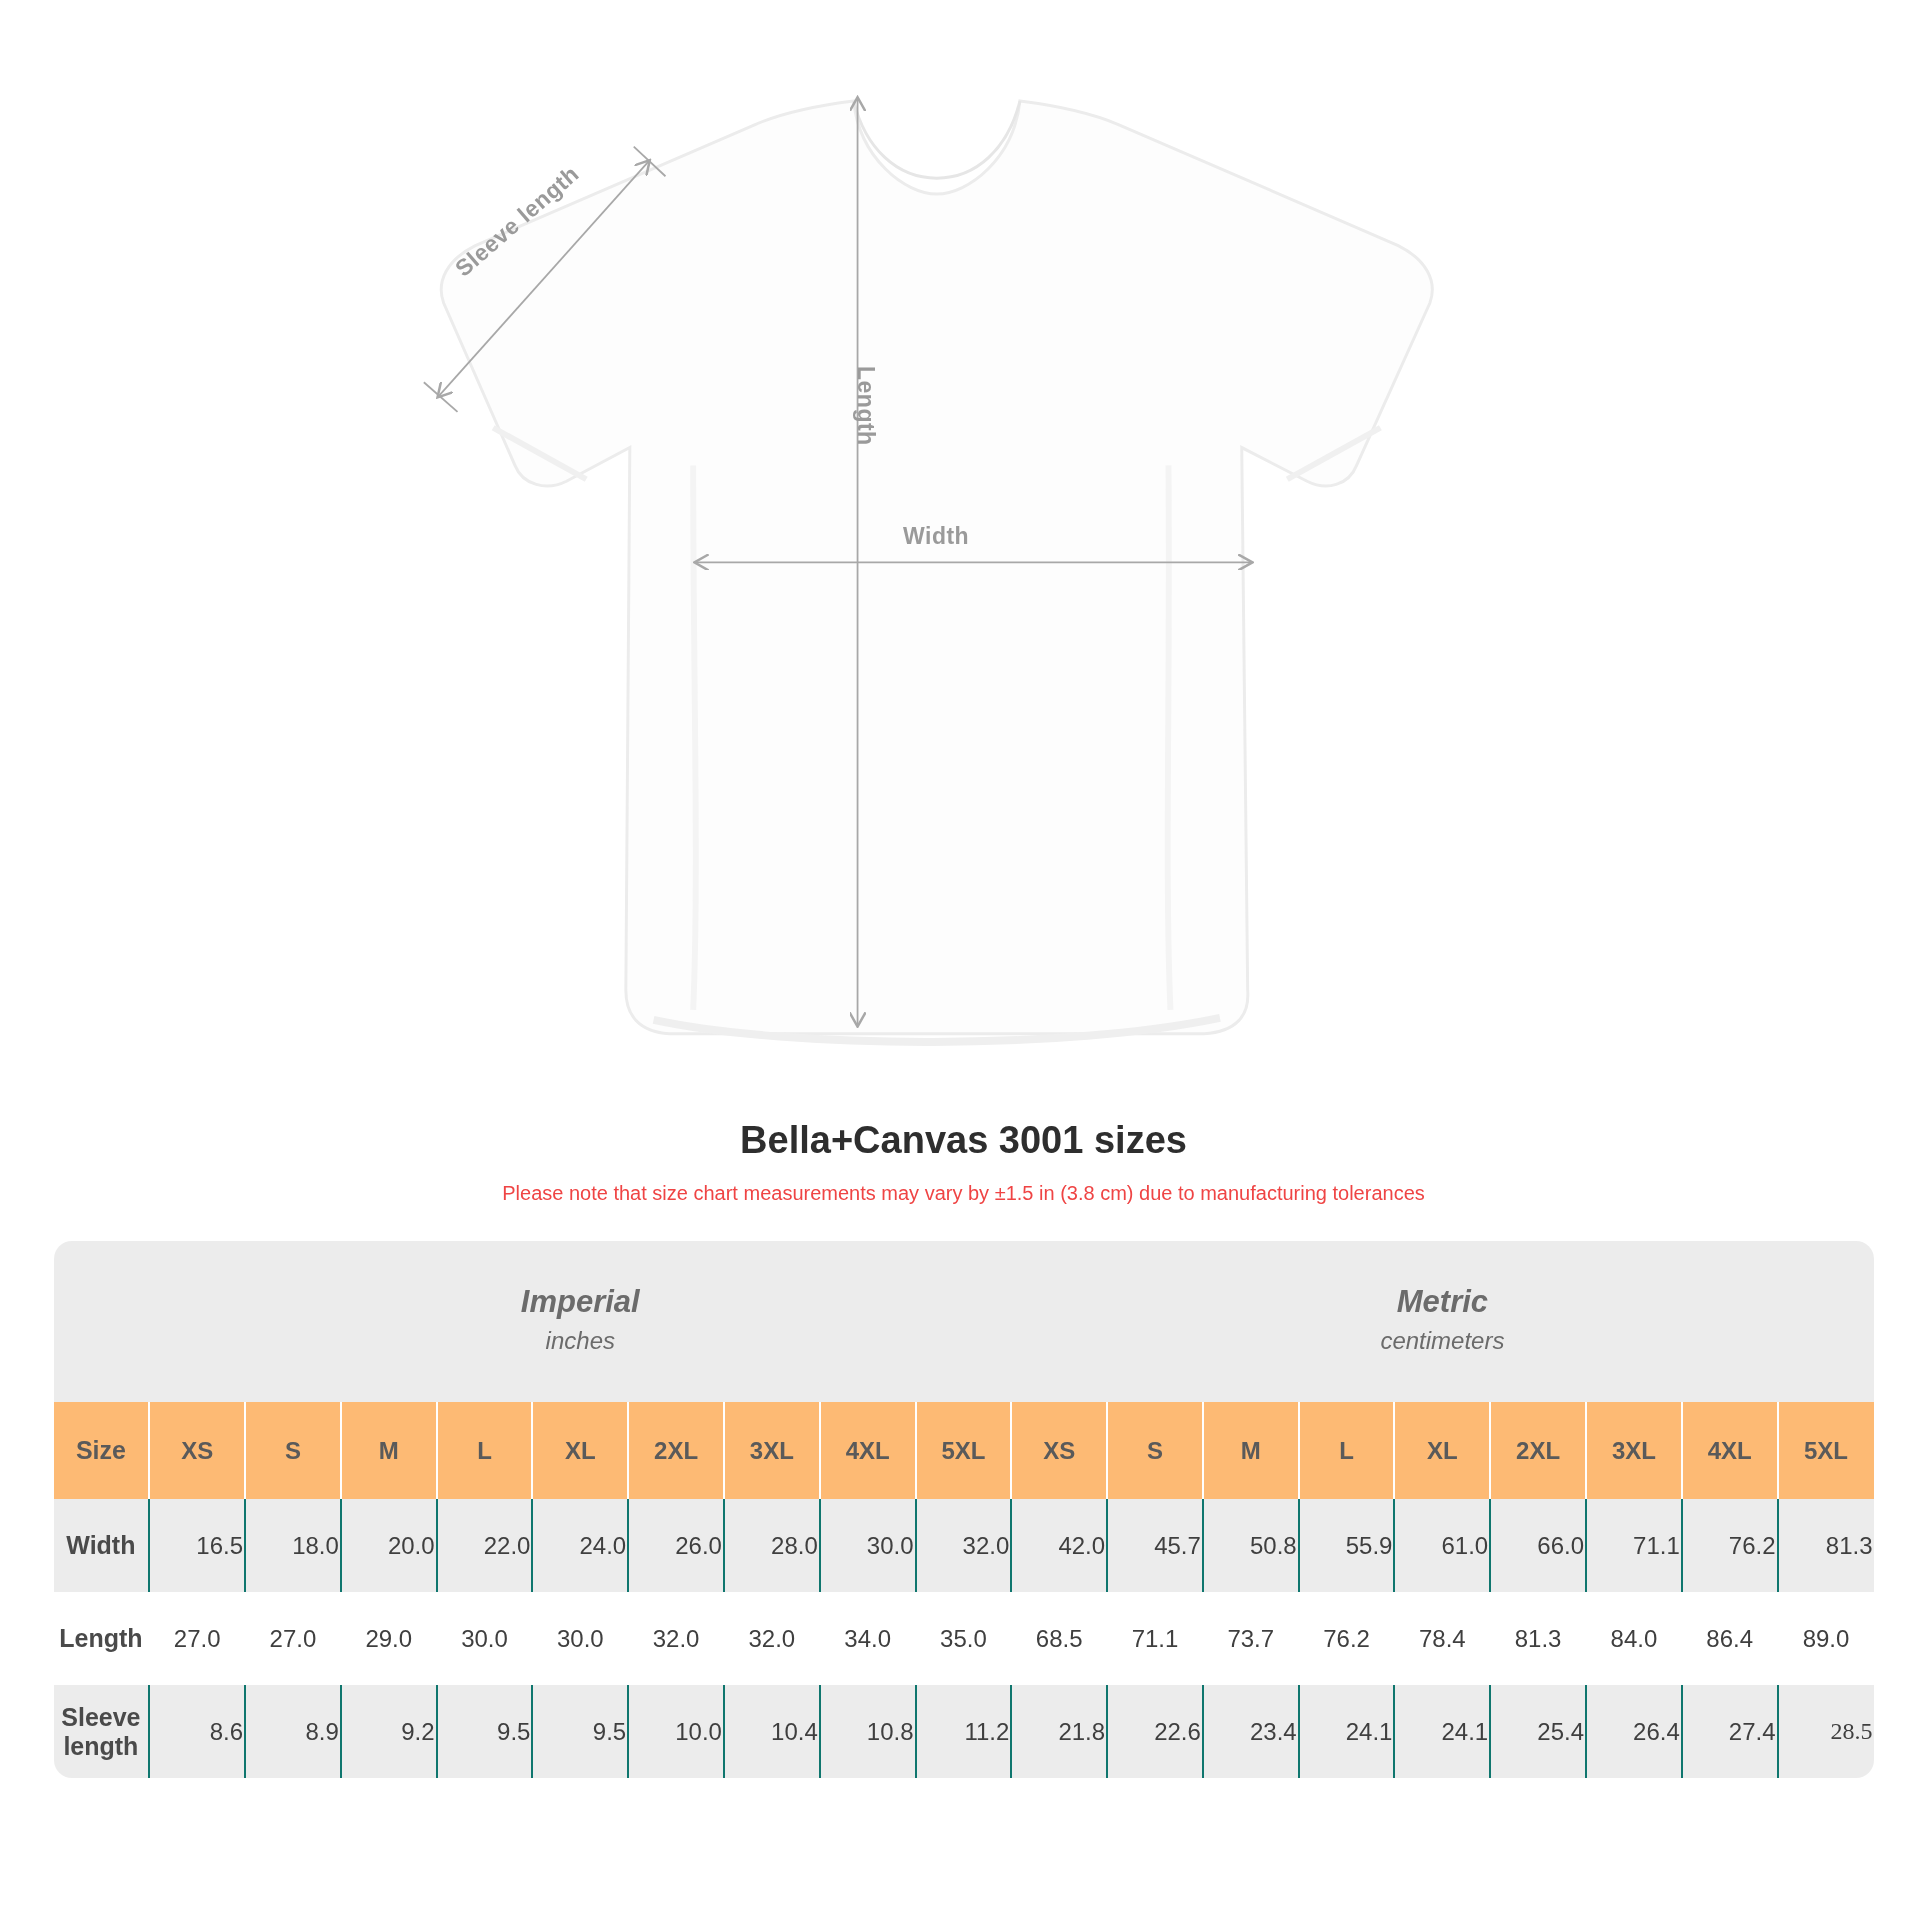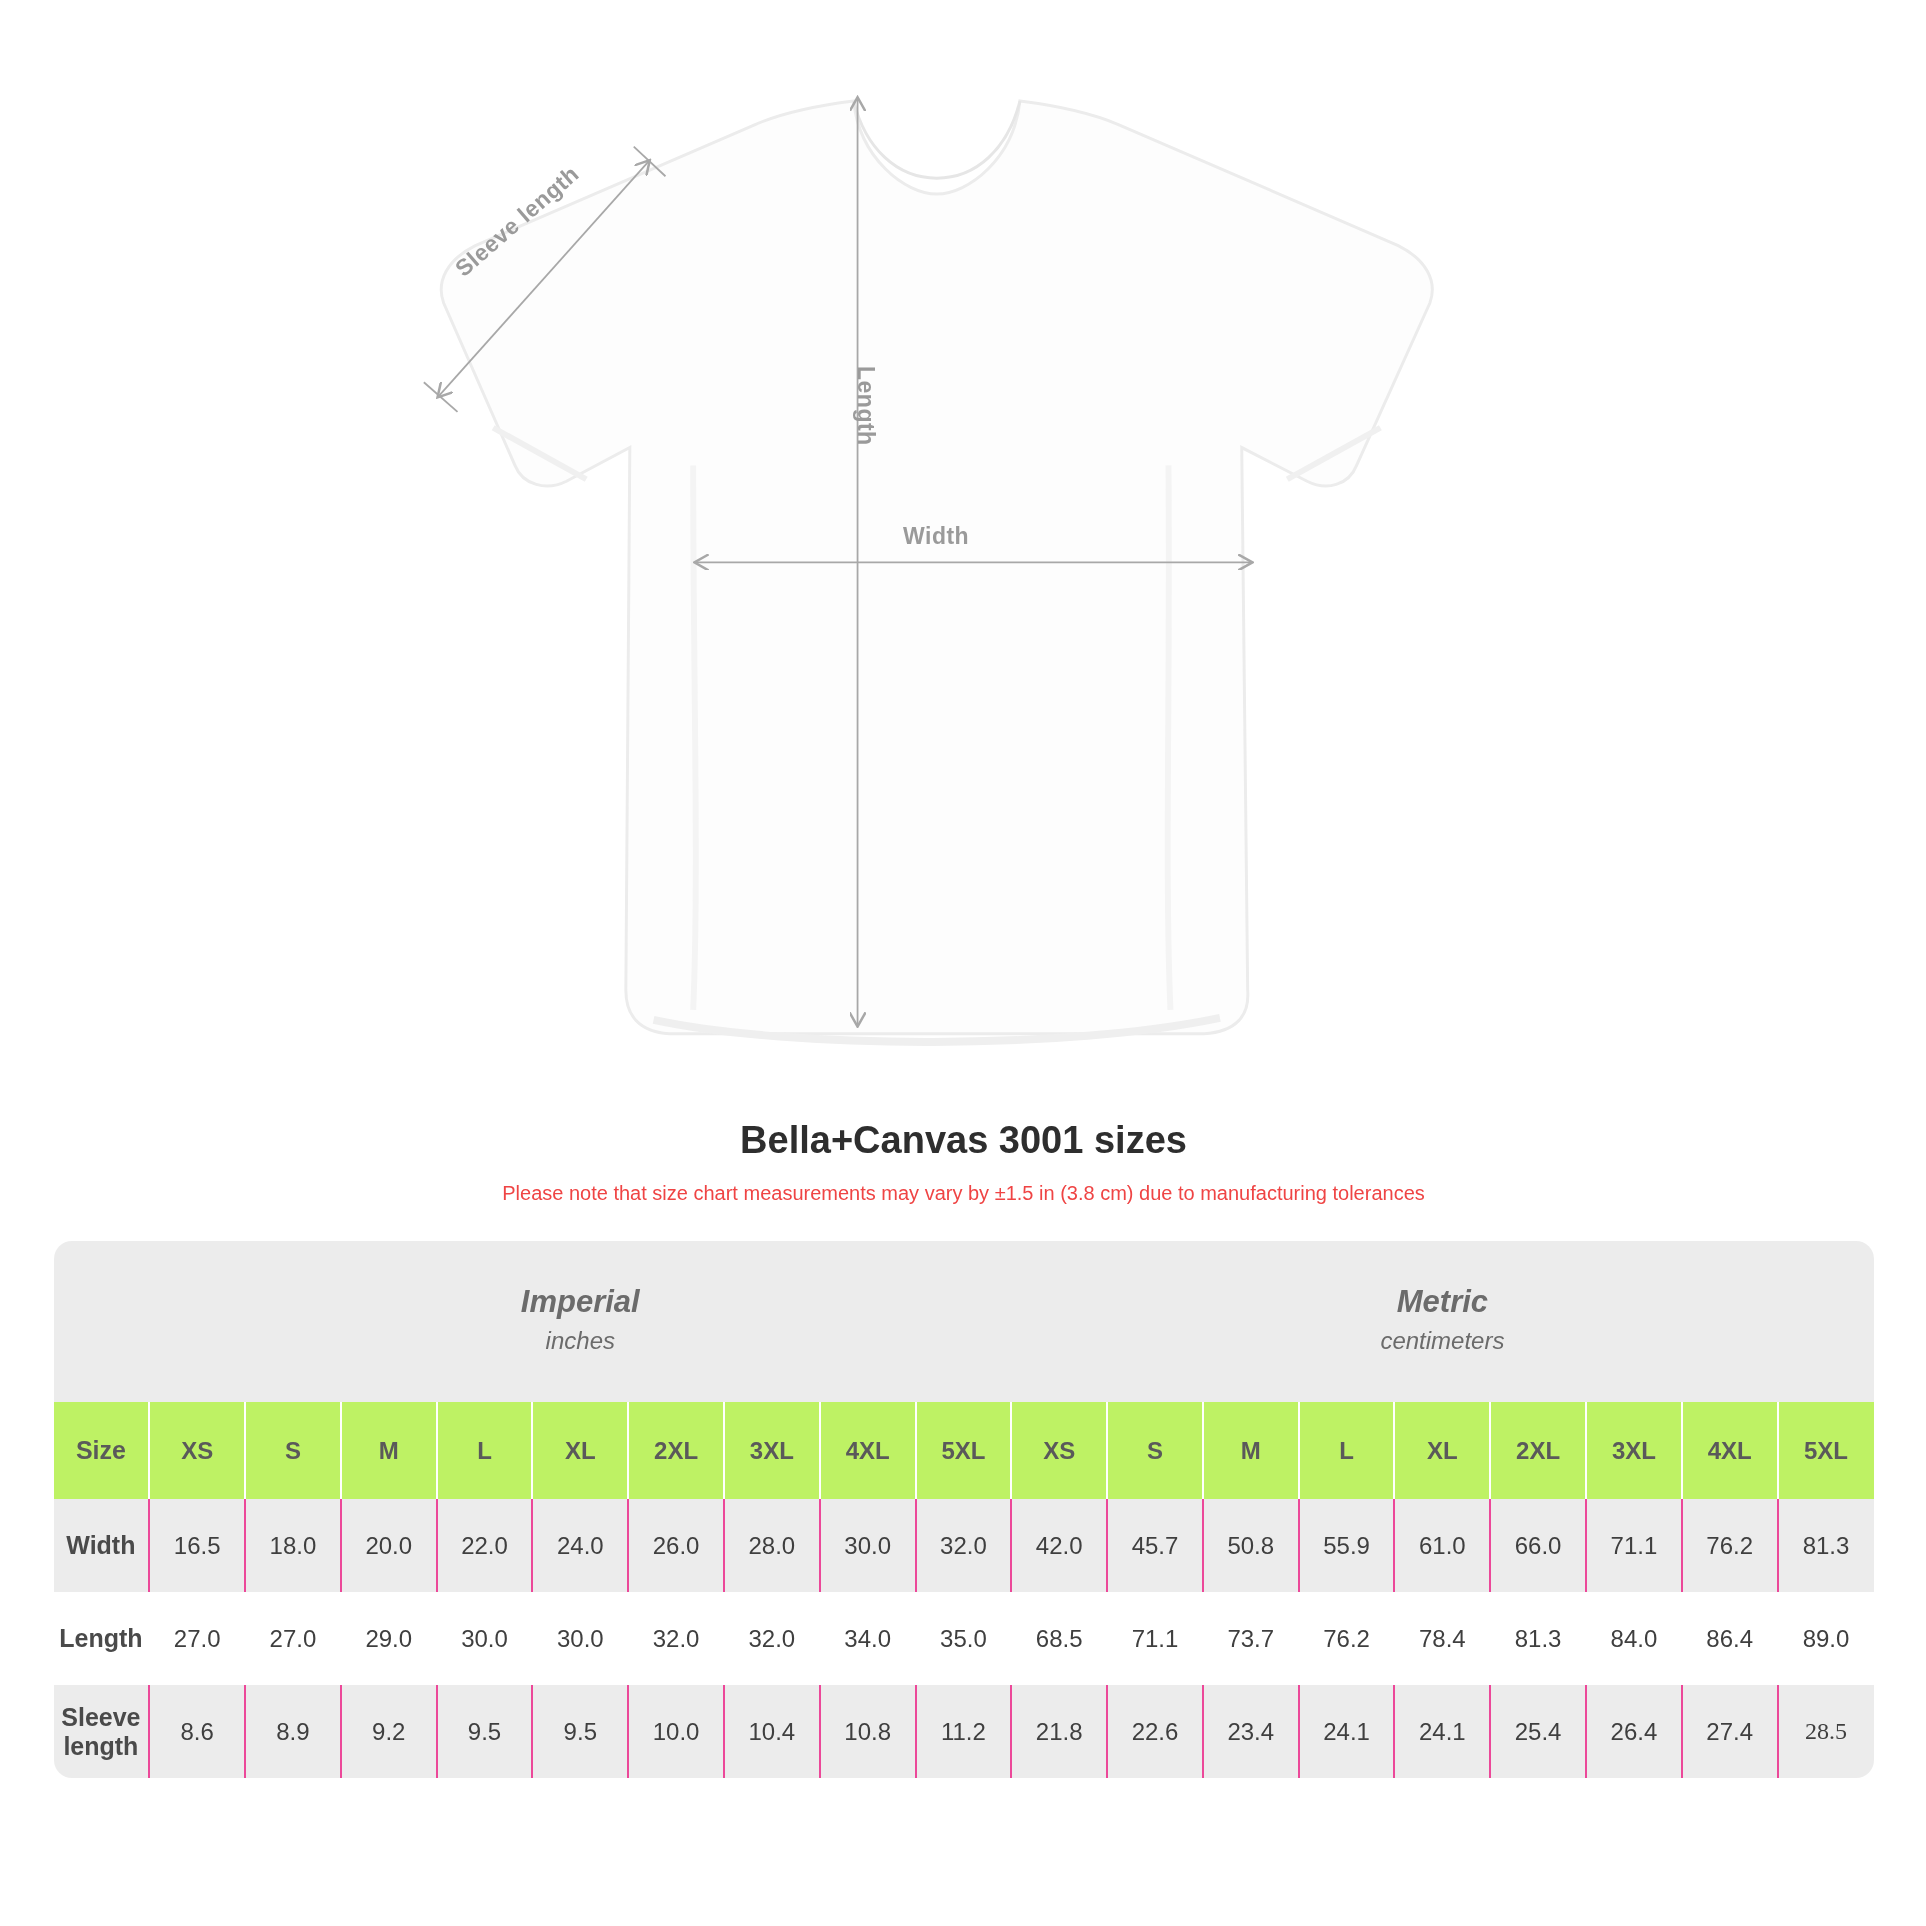--- a/index.html
+++ b/index.html
@@ -107,21 +107,21 @@
     text-align: center;
   }
   .unit-sub {
     font-size: 24px;
     font-style: italic;
     color: #6b6b6b;
     line-height: 1.6;
   }
 
   .hdr-row td {
-    background: #bef264;
+    background: #fdba74;
     font-size: 24px;
     font-weight: bold;
     color: #5a5a5a;
     height: 95px;
   }
   .hdr-row td.rowlabel {
     font-size: 25px;
   }
 
   .data-row td {
@@ -144,21 +144,22 @@
   .data-row.last td:last-child {
     border-bottom-right-radius: 18px;
     font-family: Liberation Serif, serif;
   }
 
   
   table.sizes td.cell {
     border-left: 2px solid #ffffff;
   }
   .data-row.shade td.cell {
-    border-left: 2px solid #ec4899;
+    border-left: 2px solid #0f766e;
+    text-align: right;
   }
   .data-row td.rowlabel, .hdr-row td.rowlabel {
     width: 234px;
   }
 </style>
 </head>
 <body>
 
 <div class="illustration">
   <svg class="shirt-svg" width="1927" height="1109" viewBox="0 0 1946 1120">

